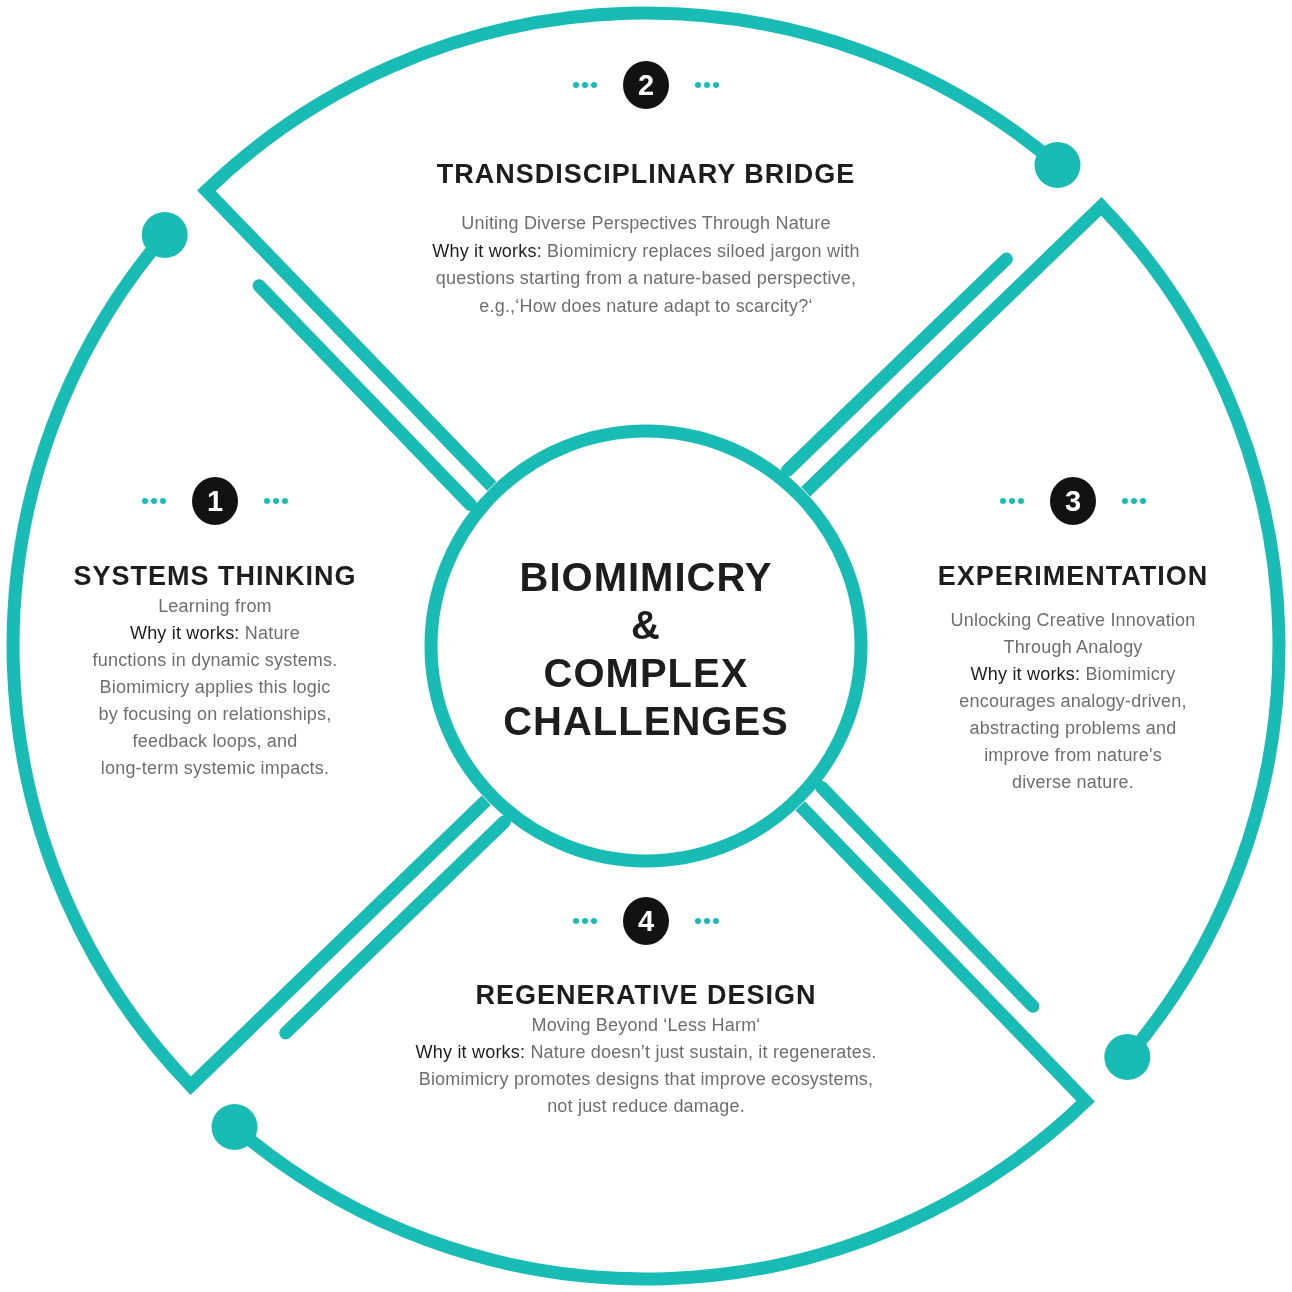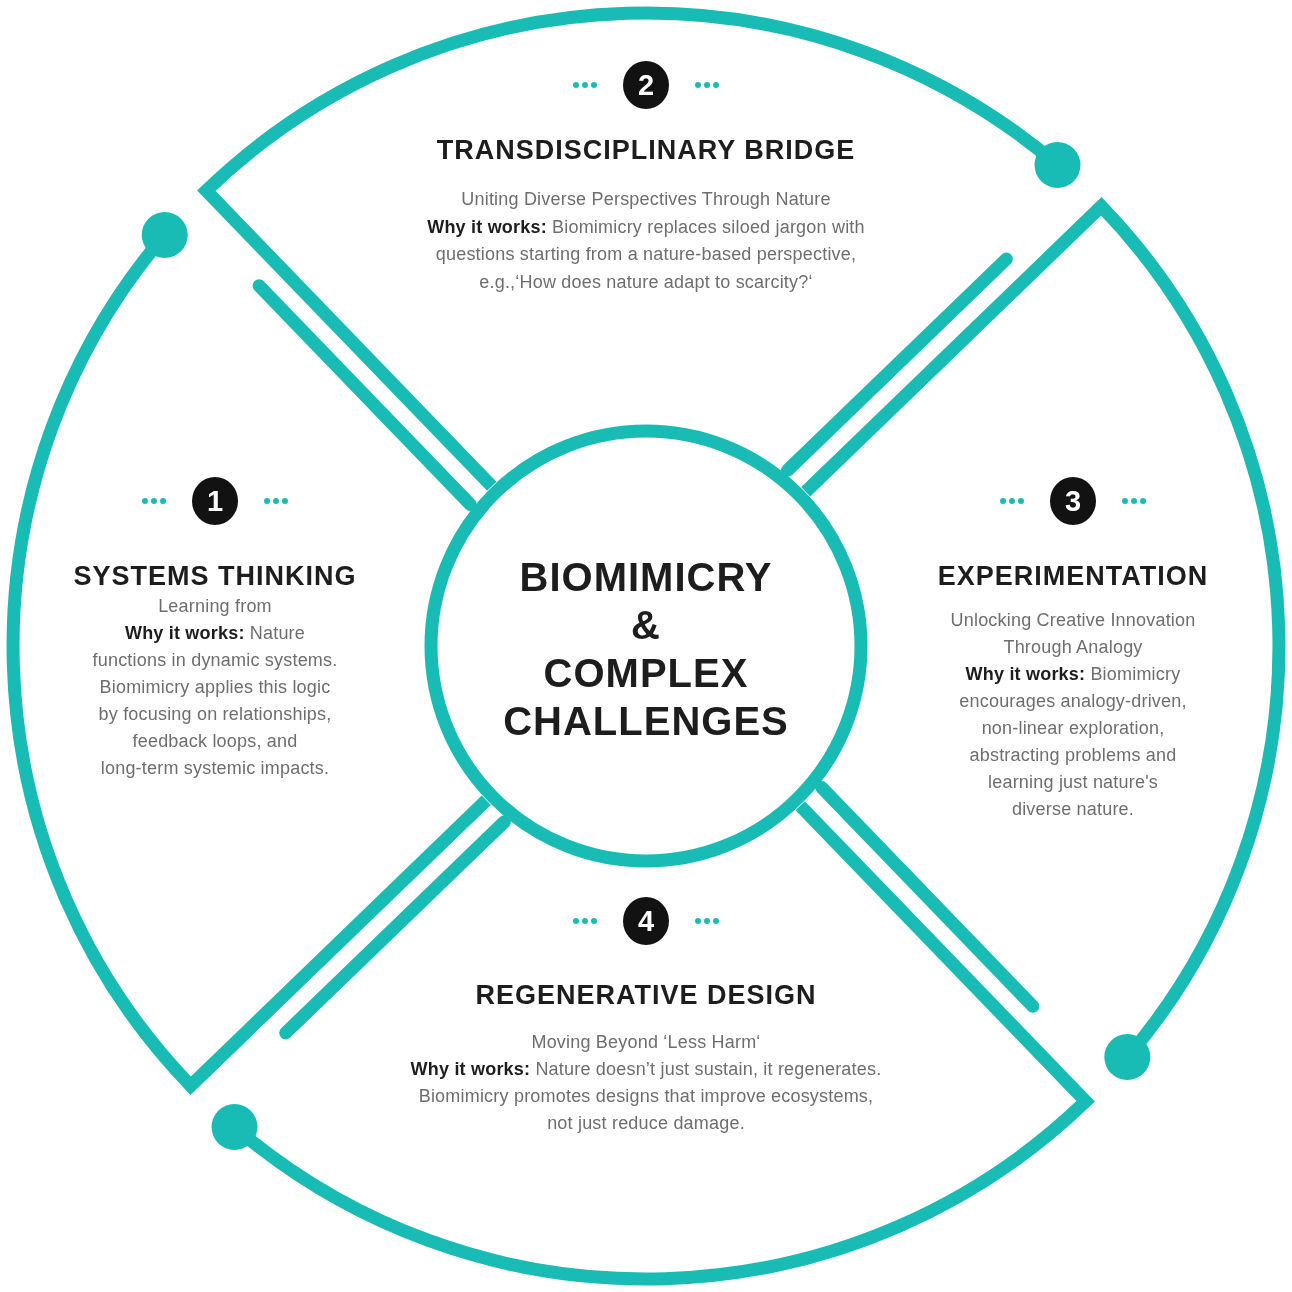--- a/index.html
+++ b/index.html
@@ -35,37 +35,37 @@
     font-weight: bold; font-size: 29px;
   }
   .section h2 {
     margin: 0; font-size: 27px; font-weight: bold; line-height: 34px;
     letter-spacing: 1px; color: var(--title-c); white-space: nowrap;
   }
   .section .body {
     font-size: 18px; line-height: 27px; color: var(--body-c); letter-spacing: 0.2px;
   }
   .section .body .bodyline { white-space: nowrap; }
-  .section .body strong { color: var(--title-c); font-weight: bold; }
+  .section .body strong { color: var(--title-c); font-weight: normal; }
 
   .sec-top    { left: 316px; top: 61px;  width: 660px; }
-  .sec-top h2    { margin-top: 24px; }
+  .sec-top h2    { margin-top: 48px; }
   .sec-top .body { margin-top: 19px; line-height: 27.5px; }
 
   .sec-left   { left: 18px;  top: 477px; width: 394px; }
   .sec-left h2   { margin-top: 34px; }
   .sec-left .body{ }
 
   .sec-right  { left: 876px; top: 477px; width: 394px; }
   .sec-right h2  { margin-top: 34px; }
   .sec-right .body{ margin-top: 14px; text-align: center; }
 
   .sec-bottom { left: 296px; top: 897px; width: 700px; }
   .sec-bottom h2 { margin-top: 33px; }
-  .sec-bottom .body{ margin-top: 17px; }
+  .sec-bottom .body{ }
 
   .center-text {
     position: absolute; left: 446px; top: 553px; width: 400px;
     text-align: center; font-weight: bold; font-size: 40px;
     line-height: 48px; letter-spacing: 1px; color: var(--title-c);
   }
 </style>
 </head>
 <body>
 
@@ -159,23 +159,22 @@
           <i></i>
           <i></i>
         </span>
     </div>
     <h2>EXPERIMENTATION</h2>
     <div class="body">
         <div class="bodyline">Unlocking Creative Innovation</div>
         <div class="bodyline">Through Analogy</div>
         <div class="bodyline"><strong>Why it works:</strong> Biomimicry</div>
         <div class="bodyline">encourages analogy-driven,</div>
-        <div class="bodyline">non-linear exploration,</div>
         <div class="bodyline">abstracting problems and</div>
-        <div class="bodyline">learning just nature's</div>
+        <div class="bodyline">improve from nature's</div>
         <div class="bodyline">diverse nature.</div>
       </div>
   </div>
 
   <div class="section sec-bottom">
     <div class="badge-row">
       <span class="dots">
           <i></i>
           <i></i>
           <i></i>

